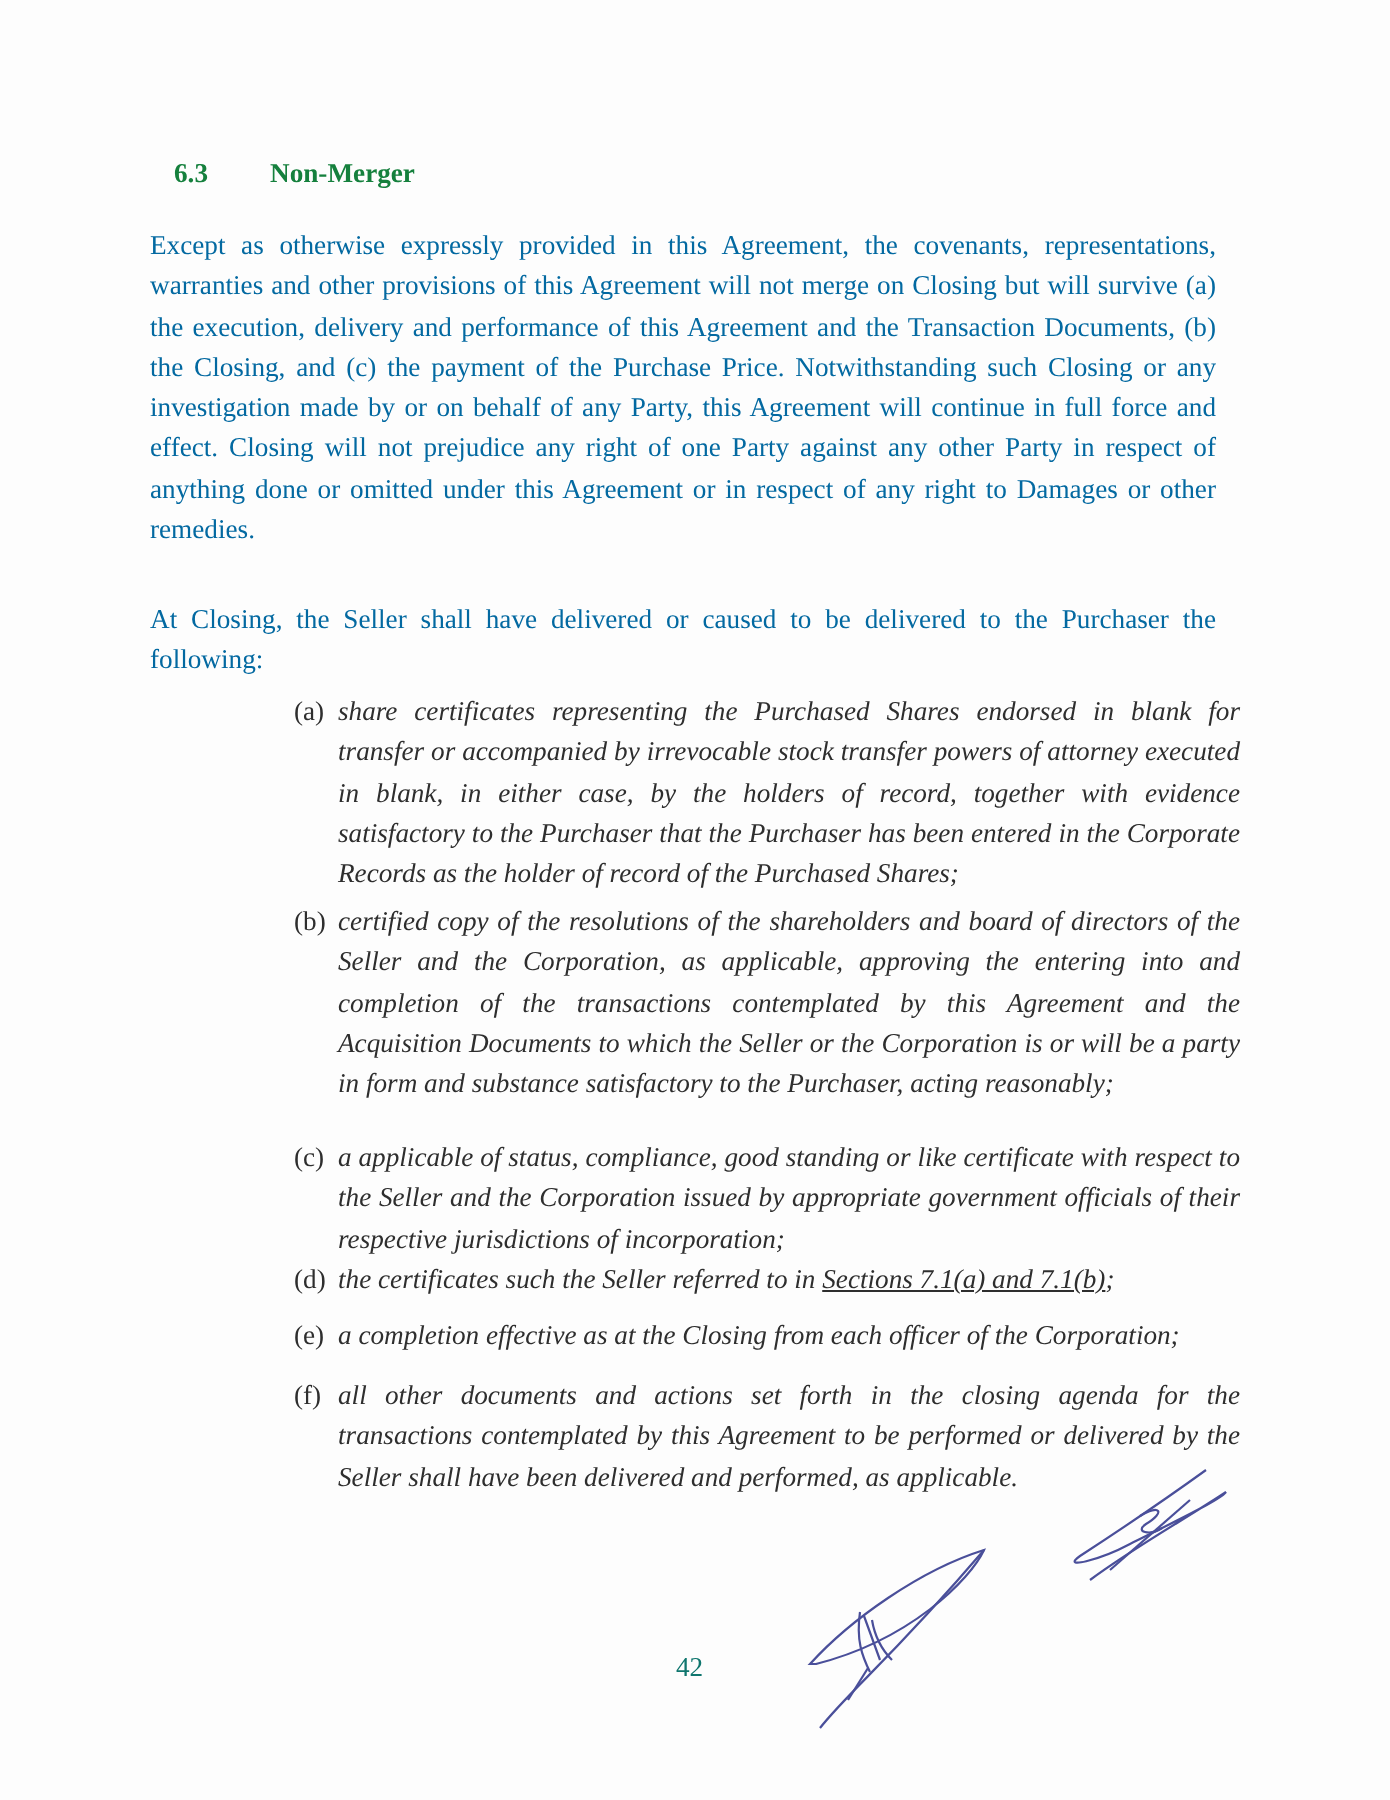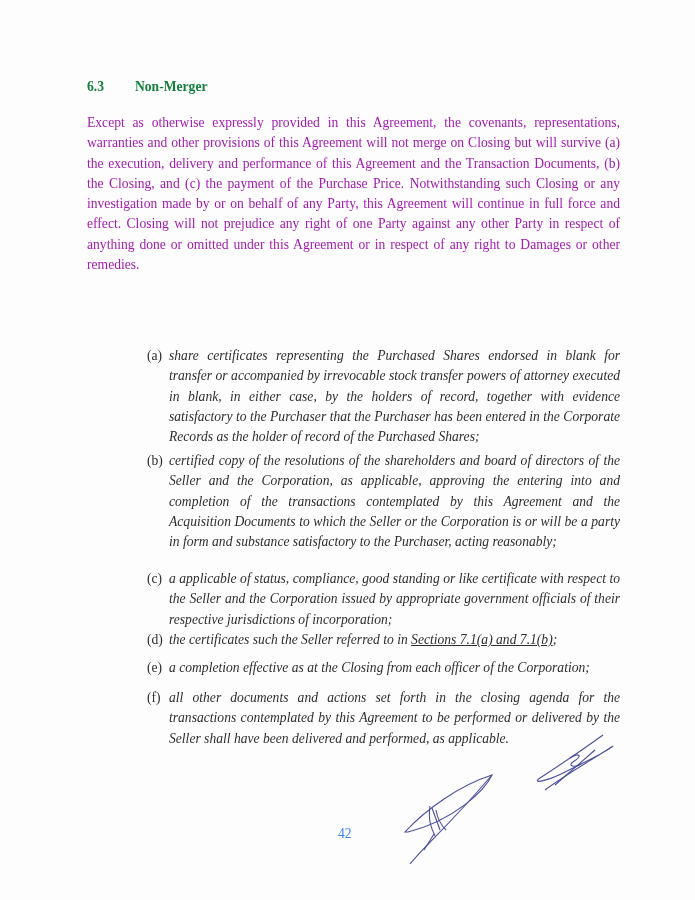--- a/index.html
+++ b/index.html
@@ -1,39 +1,40 @@
 <!DOCTYPE html>
 <html><head>
 <meta charset="utf-8">
 <style>
   html, body { margin:0; padding:0; background:#ffffff; }
   body { width:695px; height:900px; position:relative; overflow:hidden;
          font-family:"Liberation Serif", "DejaVu Serif", serif; color:#2a2a2a; }
   .page { position:absolute; left:0; top:0; width:695px; height:900px; background:#fdfdfd; }
   .heading { position:absolute; left:87px; font-weight:bold; font-size:13.6px; color:#15803d; }
   .heading .num { display:inline-block; width:48px; }
-  .para { position:absolute; left:87px; width:533px; font-size:13.6px; line-height:20.3px;
-          text-align:justify; color:#a21caf; }
+  .para { position:absolute; left:75px; width:533px; font-size:13.6px; line-height:20.3px;
+          text-align:justify; color:#0369a1; }
   .item { position:absolute; left:147px; width:473px; font-size:13.6px; line-height:20.3px; color:#2e2e2e; }
   .item .label { position:absolute; left:0; top:0; width:30px; }
   .item .text { margin-left:22px; text-align:justify;font-style:italic; }
   .u { text-decoration:underline; }
-  .pagenum { position:absolute; left:338px; top:826px; font-size:13.6px; color:#3b82f6; }
+  .pagenum { position:absolute; left:338px; top:826px; font-size:13.6px; color:#0f766e; }
   .sig { position:absolute; }
 </style>
 </head>
 <body>
 
 <div class="page">
 
   <div class="heading" style="top:79px;">
     <span class="num">6.3</span><span>Non-Merger</span>
   </div>
   <div class="para" style="top:113px;">Except as otherwise expressly provided in this Agreement, the covenants, representations, warranties and other provisions of this Agreement will not merge on Closing but will survive (a) the execution, delivery and performance of this Agreement and the Transaction Documents, (b) the Closing, and (c) the payment of the Purchase Price. Notwithstanding such Closing or any investigation made by or on behalf of any Party, this Agreement will continue in full force and effect. Closing will not prejudice any right of one Party against any other Party in respect of anything done or omitted under this Agreement or in respect of any right to Damages or other remedies.</div>
 
+  <div class="para" style="top:300px;">At Closing, the Seller shall have delivered or caused to be delivered to the Purchaser the following:</div>
 
   <div class="item" style="top:346px;">
     <span class="label">(a)</span>
     <div class="text">share certificates representing the Purchased Shares endorsed in blank for transfer or accompanied by irrevocable stock transfer powers of attorney executed in blank, in either case, by the holders of record, together with evidence satisfactory to the Purchaser that the Purchaser has been entered in the Corporate Records as the holder of record of the Purchased Shares;</div>
   </div>
 
   <div class="item" style="top:451px;">
     <span class="label">(b)</span>
     <div class="text">certified copy of the resolutions of the shareholders and board of directors of the Seller and the Corporation, as applicable, approving the entering into and completion of the transactions contemplated by this Agreement and the Acquisition Documents to which the Seller or the Corporation is or will be a party in form and substance satisfactory to the Purchaser, acting reasonably;</div>
   </div>

